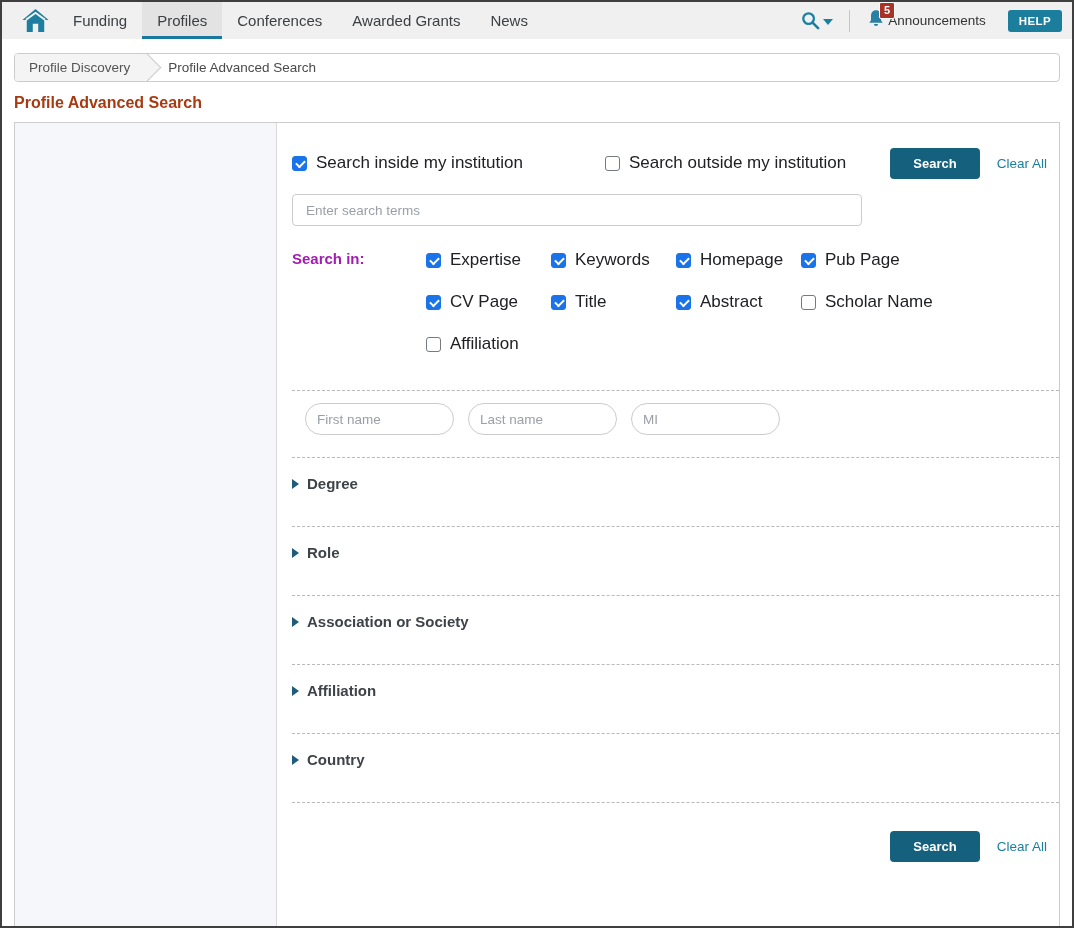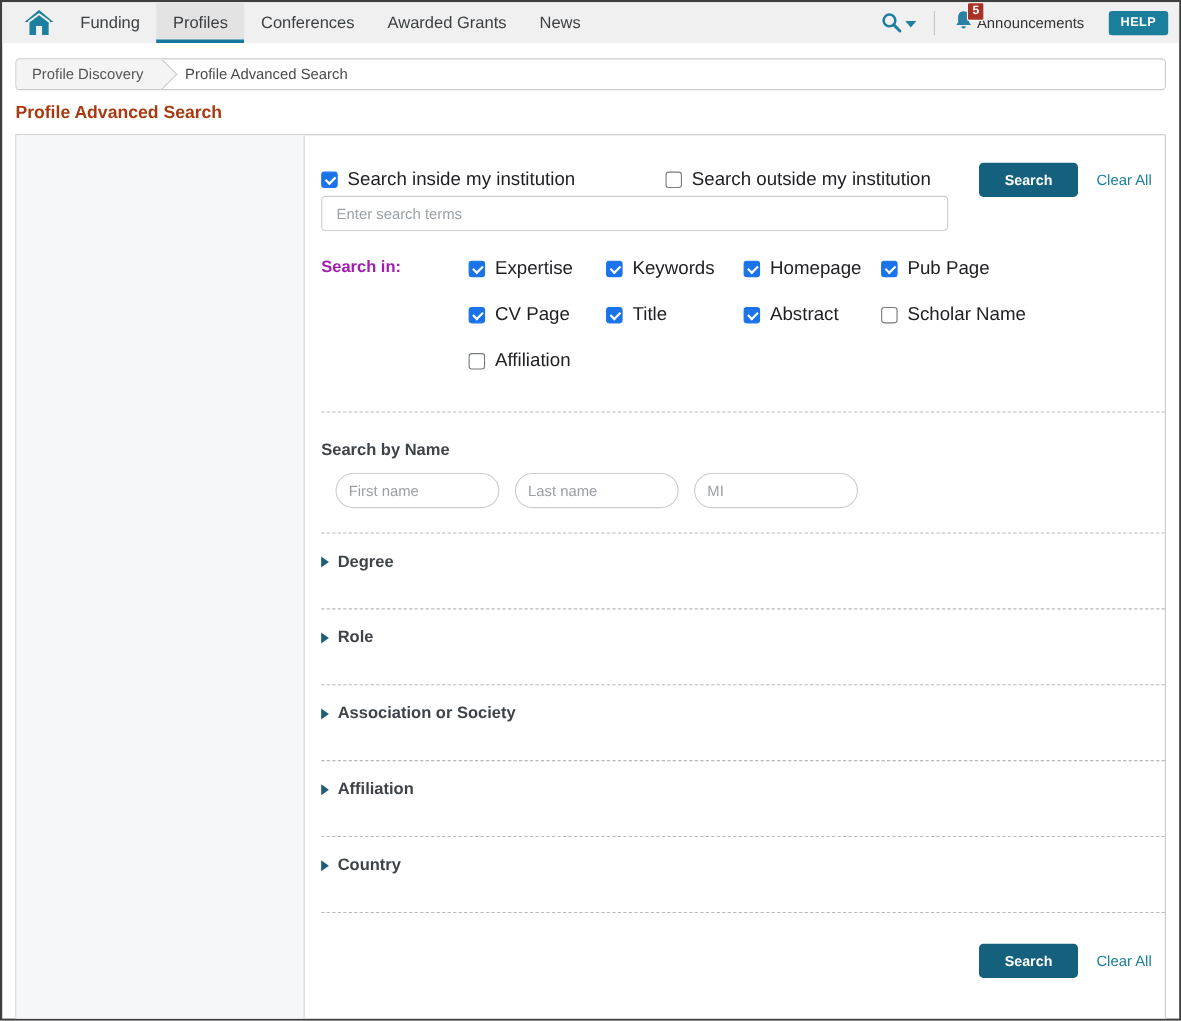--- a/index.html
+++ b/index.html
@@ -42,21 +42,21 @@
   .cb.unchecked { background:#fff; border:1.5px solid #747a80; }
   .cb-item { display:flex; align-items:center; gap:9px; }
   .cb-label { font-size:17px; color:#202124; white-space:nowrap; }
 
   
   .top-row { margin-top:25px; margin-right:12px; display:flex; align-items:center; height:30px; }
   .outside-item { margin-left:82px; }
   .btn-search { margin-left:auto; background:#15607d; color:#fff; font-weight:bold; font-size:13px; padding:8px 23px; border:none; border-radius:4px; cursor:pointer; font-family:"Liberation Sans", sans-serif; }
   .clear-all { color:#1b7f9e; font-size:13.5px; margin-left:17px; text-decoration:none; cursor:pointer; white-space:nowrap; }
 
-  .terms-input { width:570px; height:32px; border:1px solid #ccc; border-radius:4px; padding:0 13px; font-size:13.5px; color:#333; font-family:"Liberation Sans", sans-serif; display:block; }
+  .terms-input { margin-top:16px; width:570px; height:32px; border:1px solid #ccc; border-radius:4px; padding:0 13px; font-size:13.5px; color:#333; font-family:"Liberation Sans", sans-serif; display:block; }
   .terms-input::placeholder, .name-input::placeholder { color:#9aa0a6; }
 
   
   .search-in-row { margin-top:24px; display:flex; }
   .si-label { width:134px; font-size:15px; font-weight:bold; color:#a21caf; flex-shrink:0; }
   .options-grid { display:grid; grid-template-columns:repeat(4,125px); row-gap:22px; }
 
   .divider { border-top:1px dashed #b9b9b9; margin-top:36px; }
   .divider-tight { border-top:1px dashed #b9b9b9; margin-top:22px; }
 
@@ -176,21 +176,20 @@
             </div>
             <div class="cb-item">
               <span class="cb unchecked"></span>
               <span class="cb-label">Affiliation</span>
             </div>
           </div>
       </div>
 
       <div class="divider"></div>
 
-      <div class="name-heading">Search by Name</div>
       <div class="name-row">
         <input class="name-input" type="text" placeholder="First name" style="">
         <input class="name-input" type="text" placeholder="Last name" style="">
         <input class="name-input" type="text" placeholder="MI" style="">
       </div>
 
       <div class="divider-tight"></div>
 
       <div id="filter-sections">
           <div class="section">

